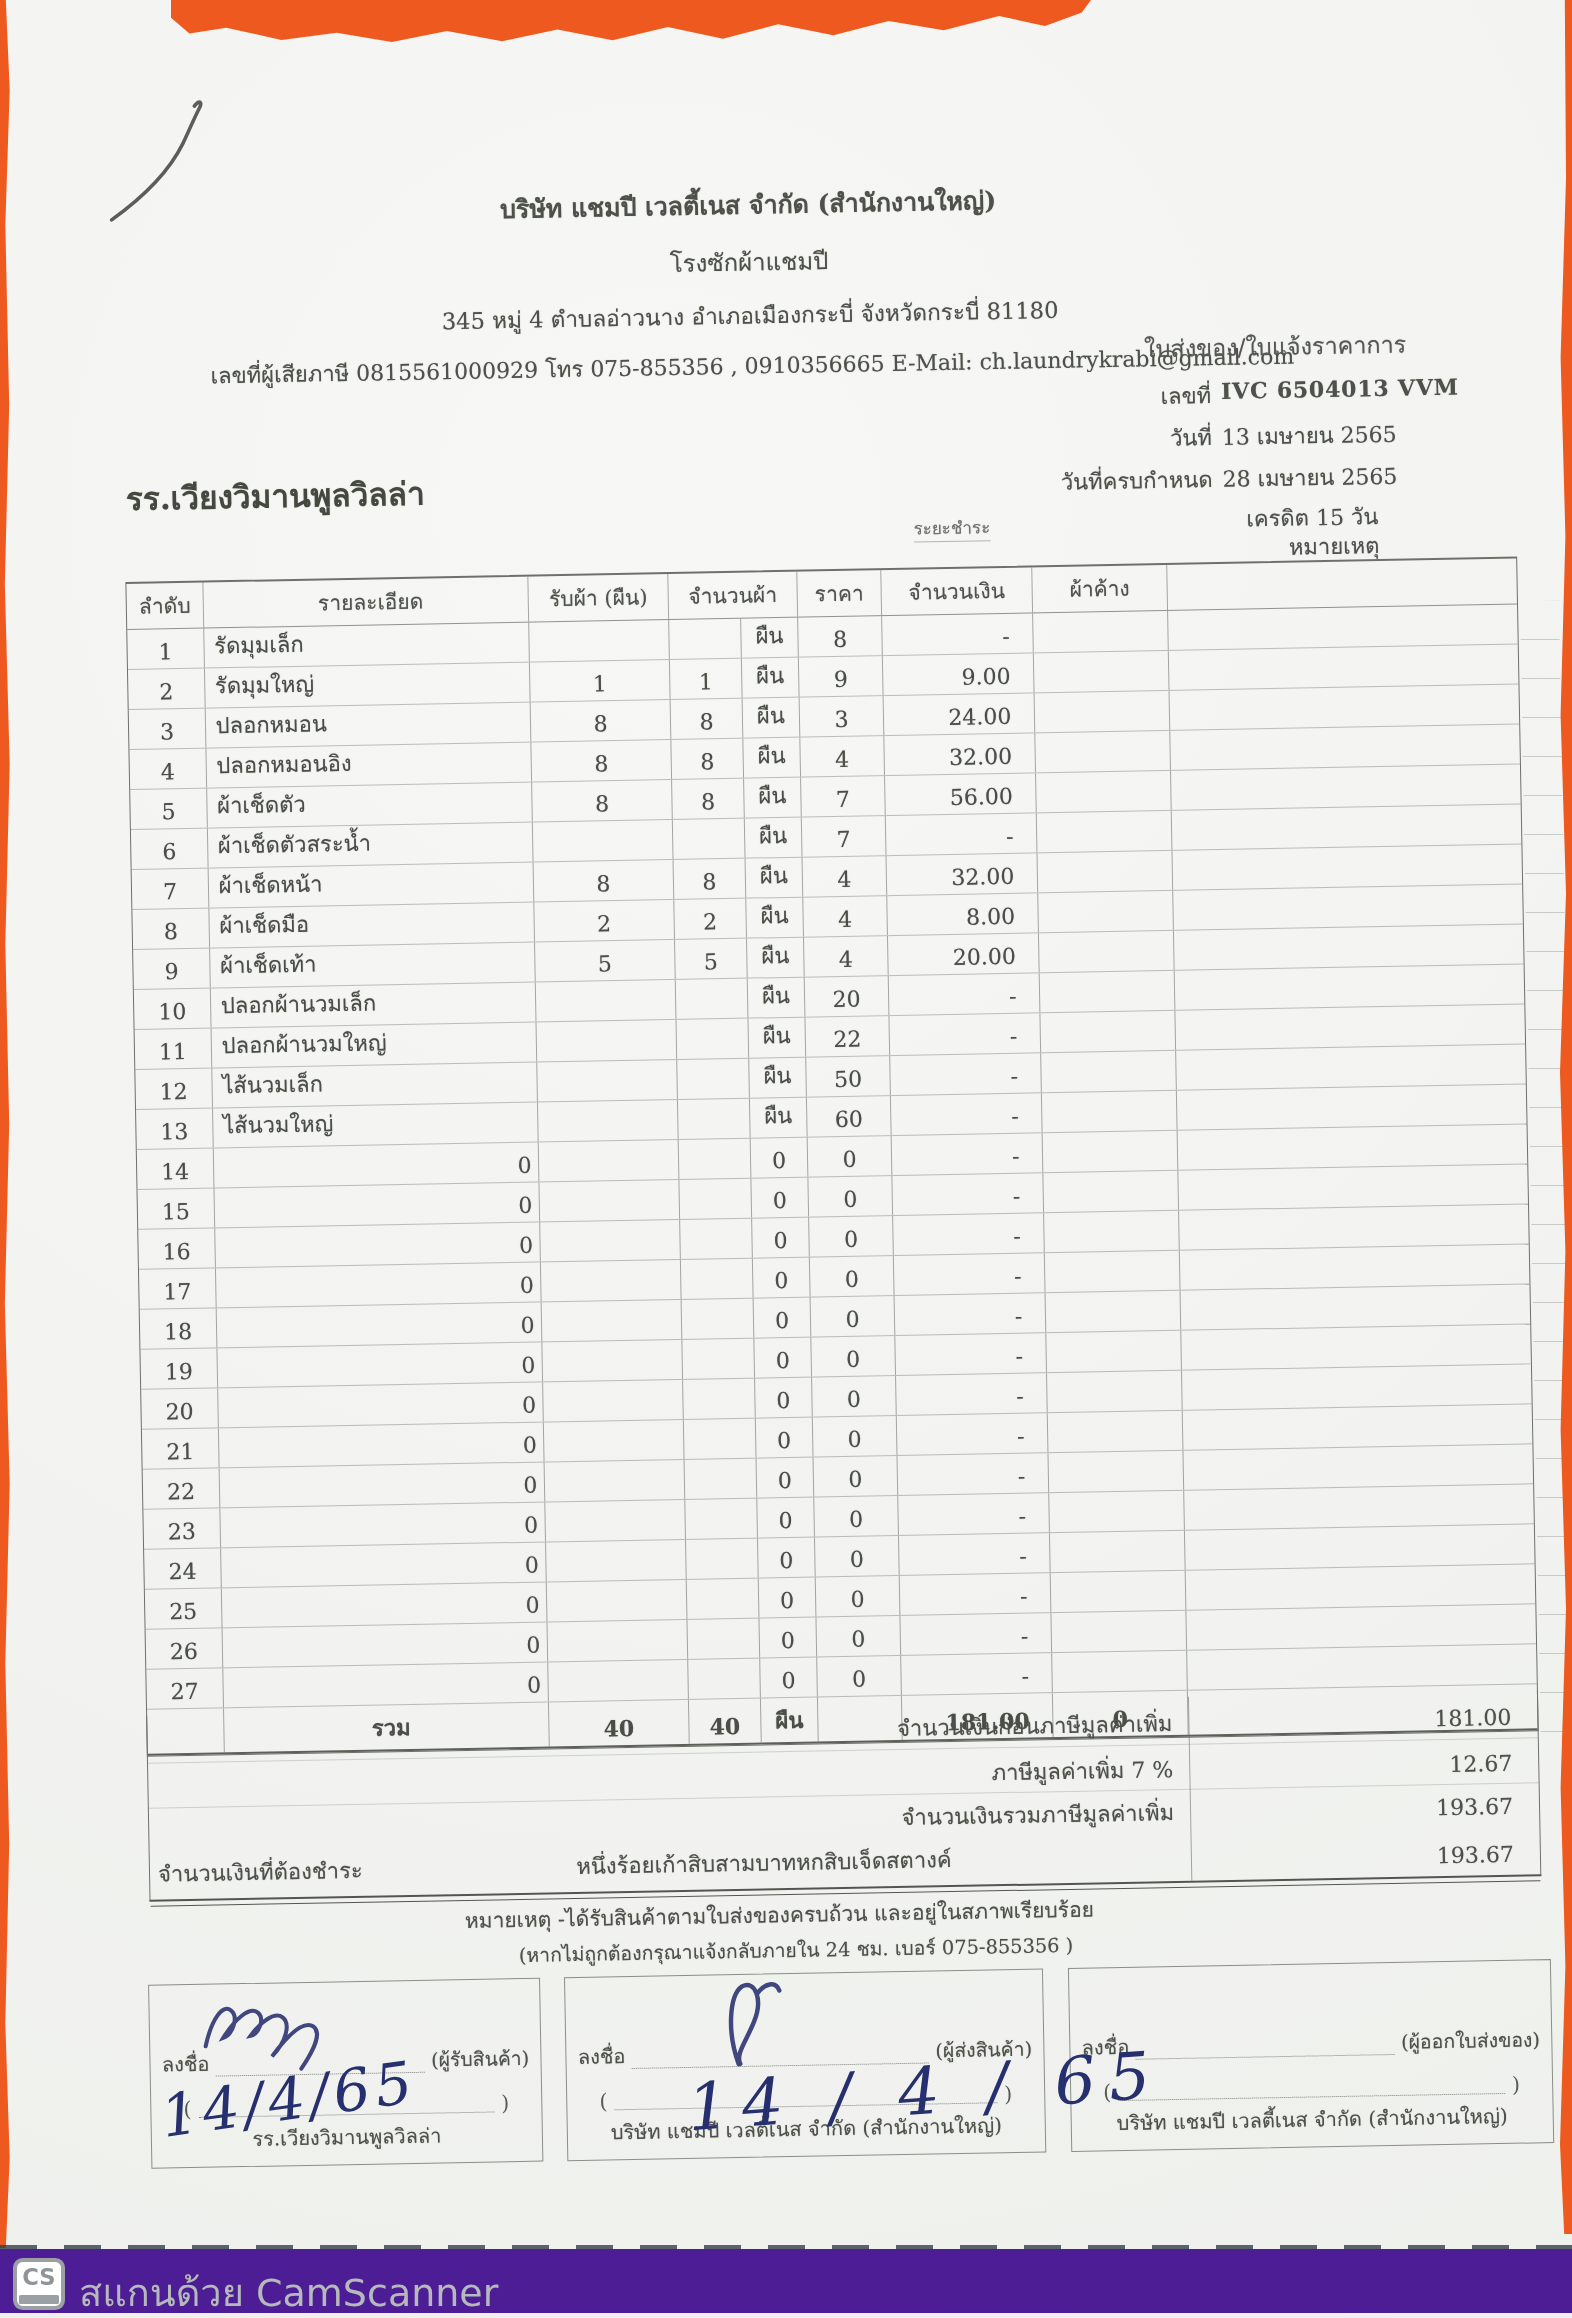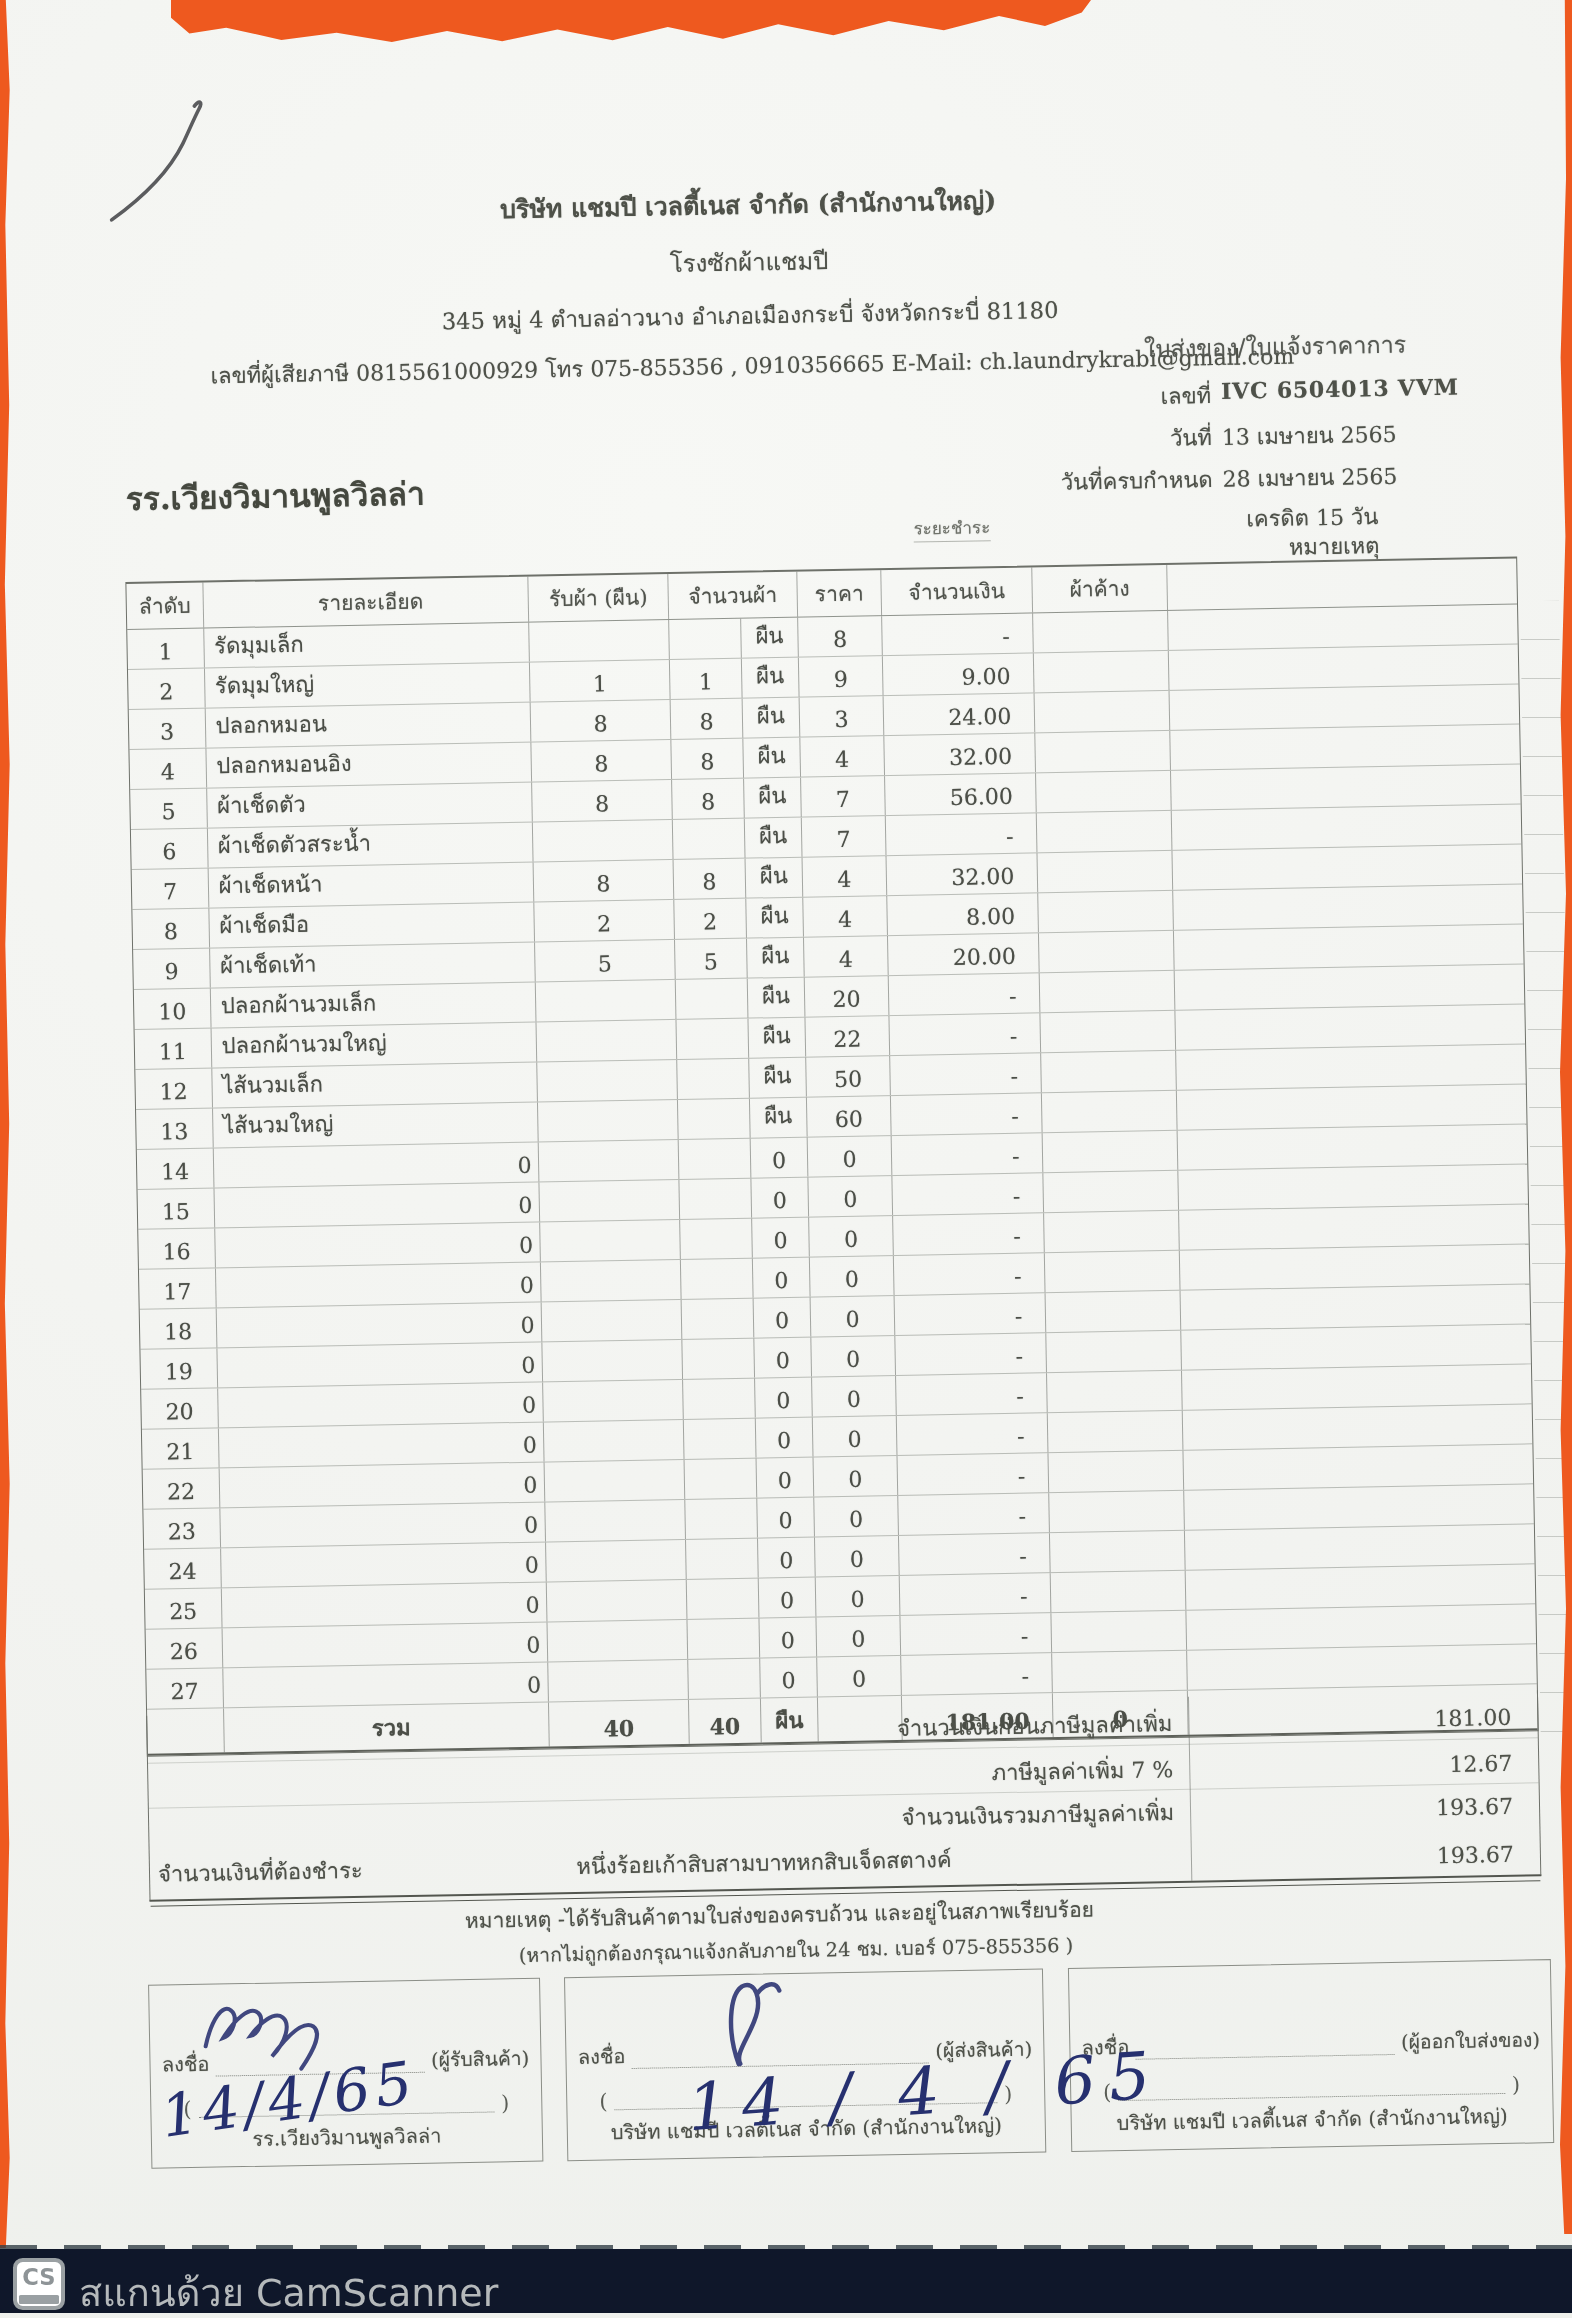--- a/index.html
+++ b/index.html
@@ -70,21 +70,21 @@
   .orgname{position:absolute;left:4.8px;right:4.8px;bottom:11.3px;text-align:center;font-size:20px;}
   .role{white-space:nowrap;font-size:19.4px;}
   
   .hand{position:absolute;color:#26306f;font-style:italic;font-family:"DejaVu Serif",serif;z-index:3;}
   .hd1{left:144px;top:2056px;font-size:58px;letter-spacing:4.8px;transform:rotate(-7deg);}
   .hd2{left:671px;top:2056px;font-size:65px;letter-spacing:13px;transform:rotate(-3deg);}
   .ink{position:absolute;left:0;top:0;z-index:4;pointer-events:none;}
   
   .dash-line{position:absolute;left:0;top:2245px;width:1572px;height:4px;opacity:.8;z-index:6;
     background:repeating-linear-gradient(90deg,#333f47 0 37px,transparent 37px 64px);}
-  .cam-footer{position:absolute;left:0;top:2249px;width:1572px;height:64px;background:#0f172a;z-index:6;}
+  .cam-footer{position:absolute;left:0;top:2249px;width:1572px;height:64px;background:#4c1d95;z-index:6;}
   .cs-logo{position:absolute;left:13px;top:9px;width:52px;height:52px;border:4.8px solid #9aa0a3;
     border-radius:9.7px;background:#fff;box-sizing:border-box;}
   .cs-txt{display:block;text-align:center;font:bold 22.6px "DejaVu Sans",sans-serif;color:#8e9497;margin-top:2.4px;}
   .cs-bar{position:absolute;left:2.4px;right:2.4px;bottom:2.4px;height:9px;background:#9aa0a3;border-radius:1.6px;}
   .cam-text{position:absolute;left:79px;top:13px;font:38px "DejaVu Sans","Liberation Sans",sans-serif;color:#b5b9bb;}
 </style>
 </head>
 <body>
 
 <div class="orange orange-top"></div>

